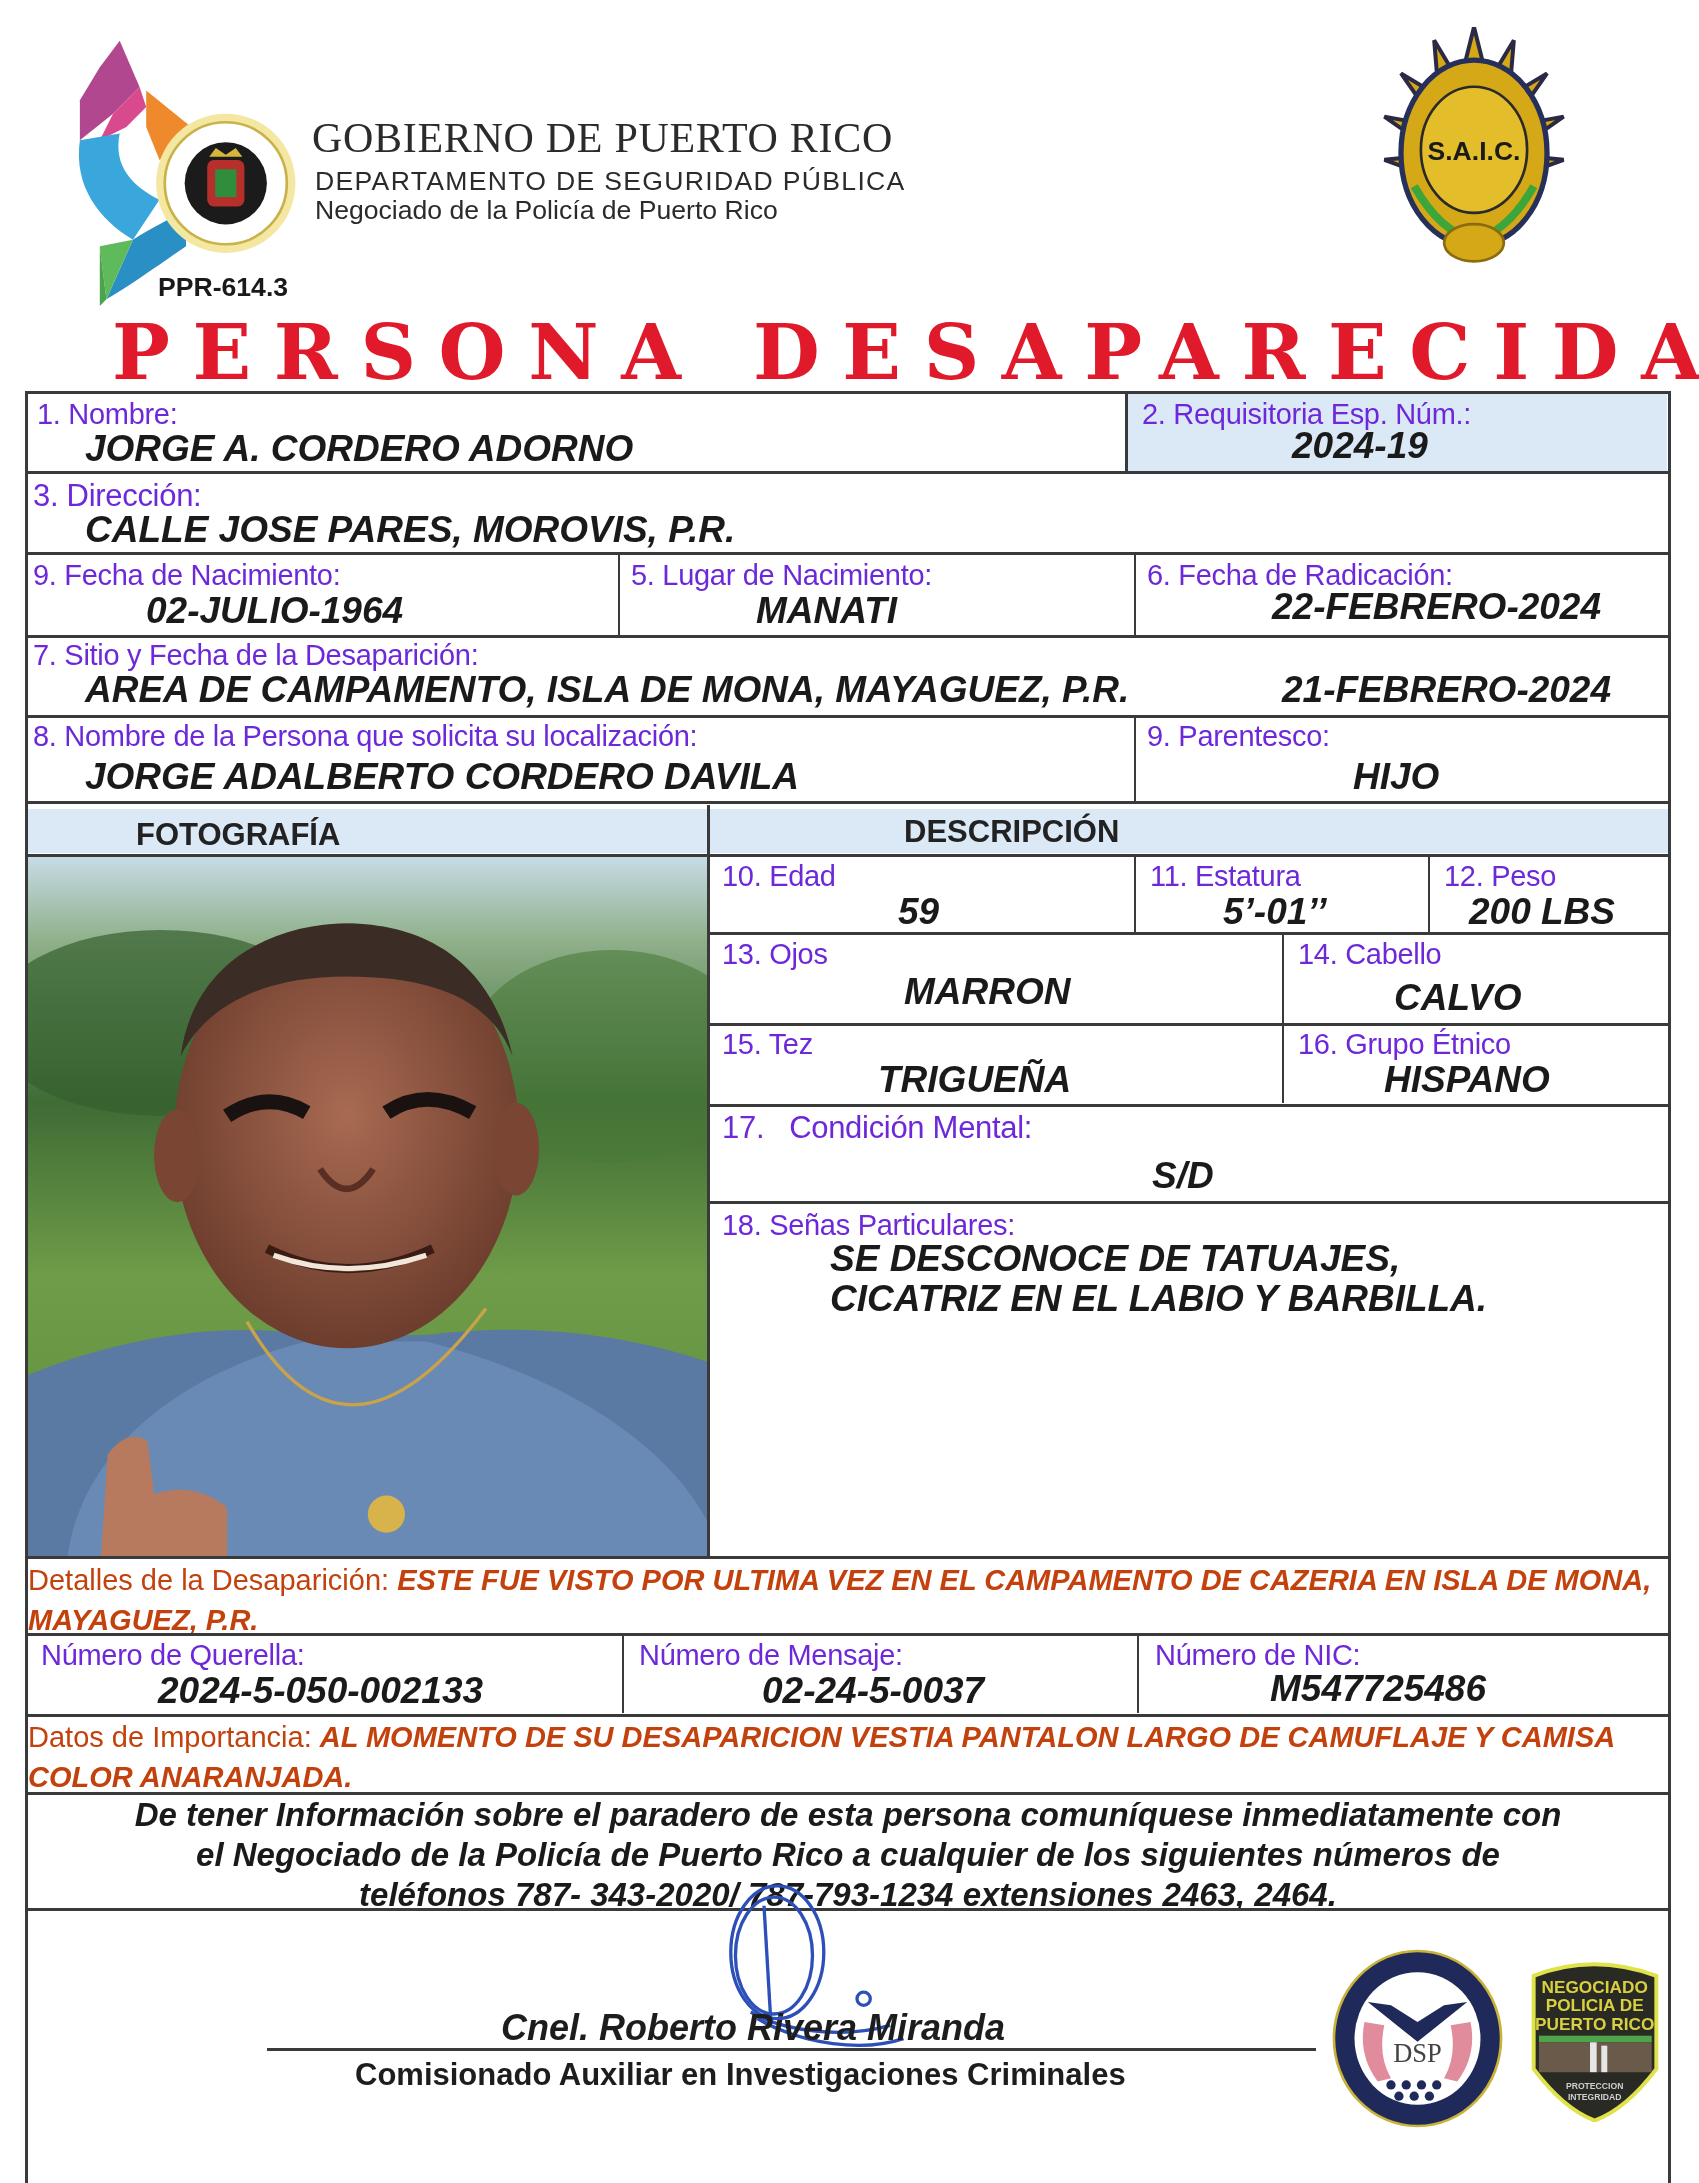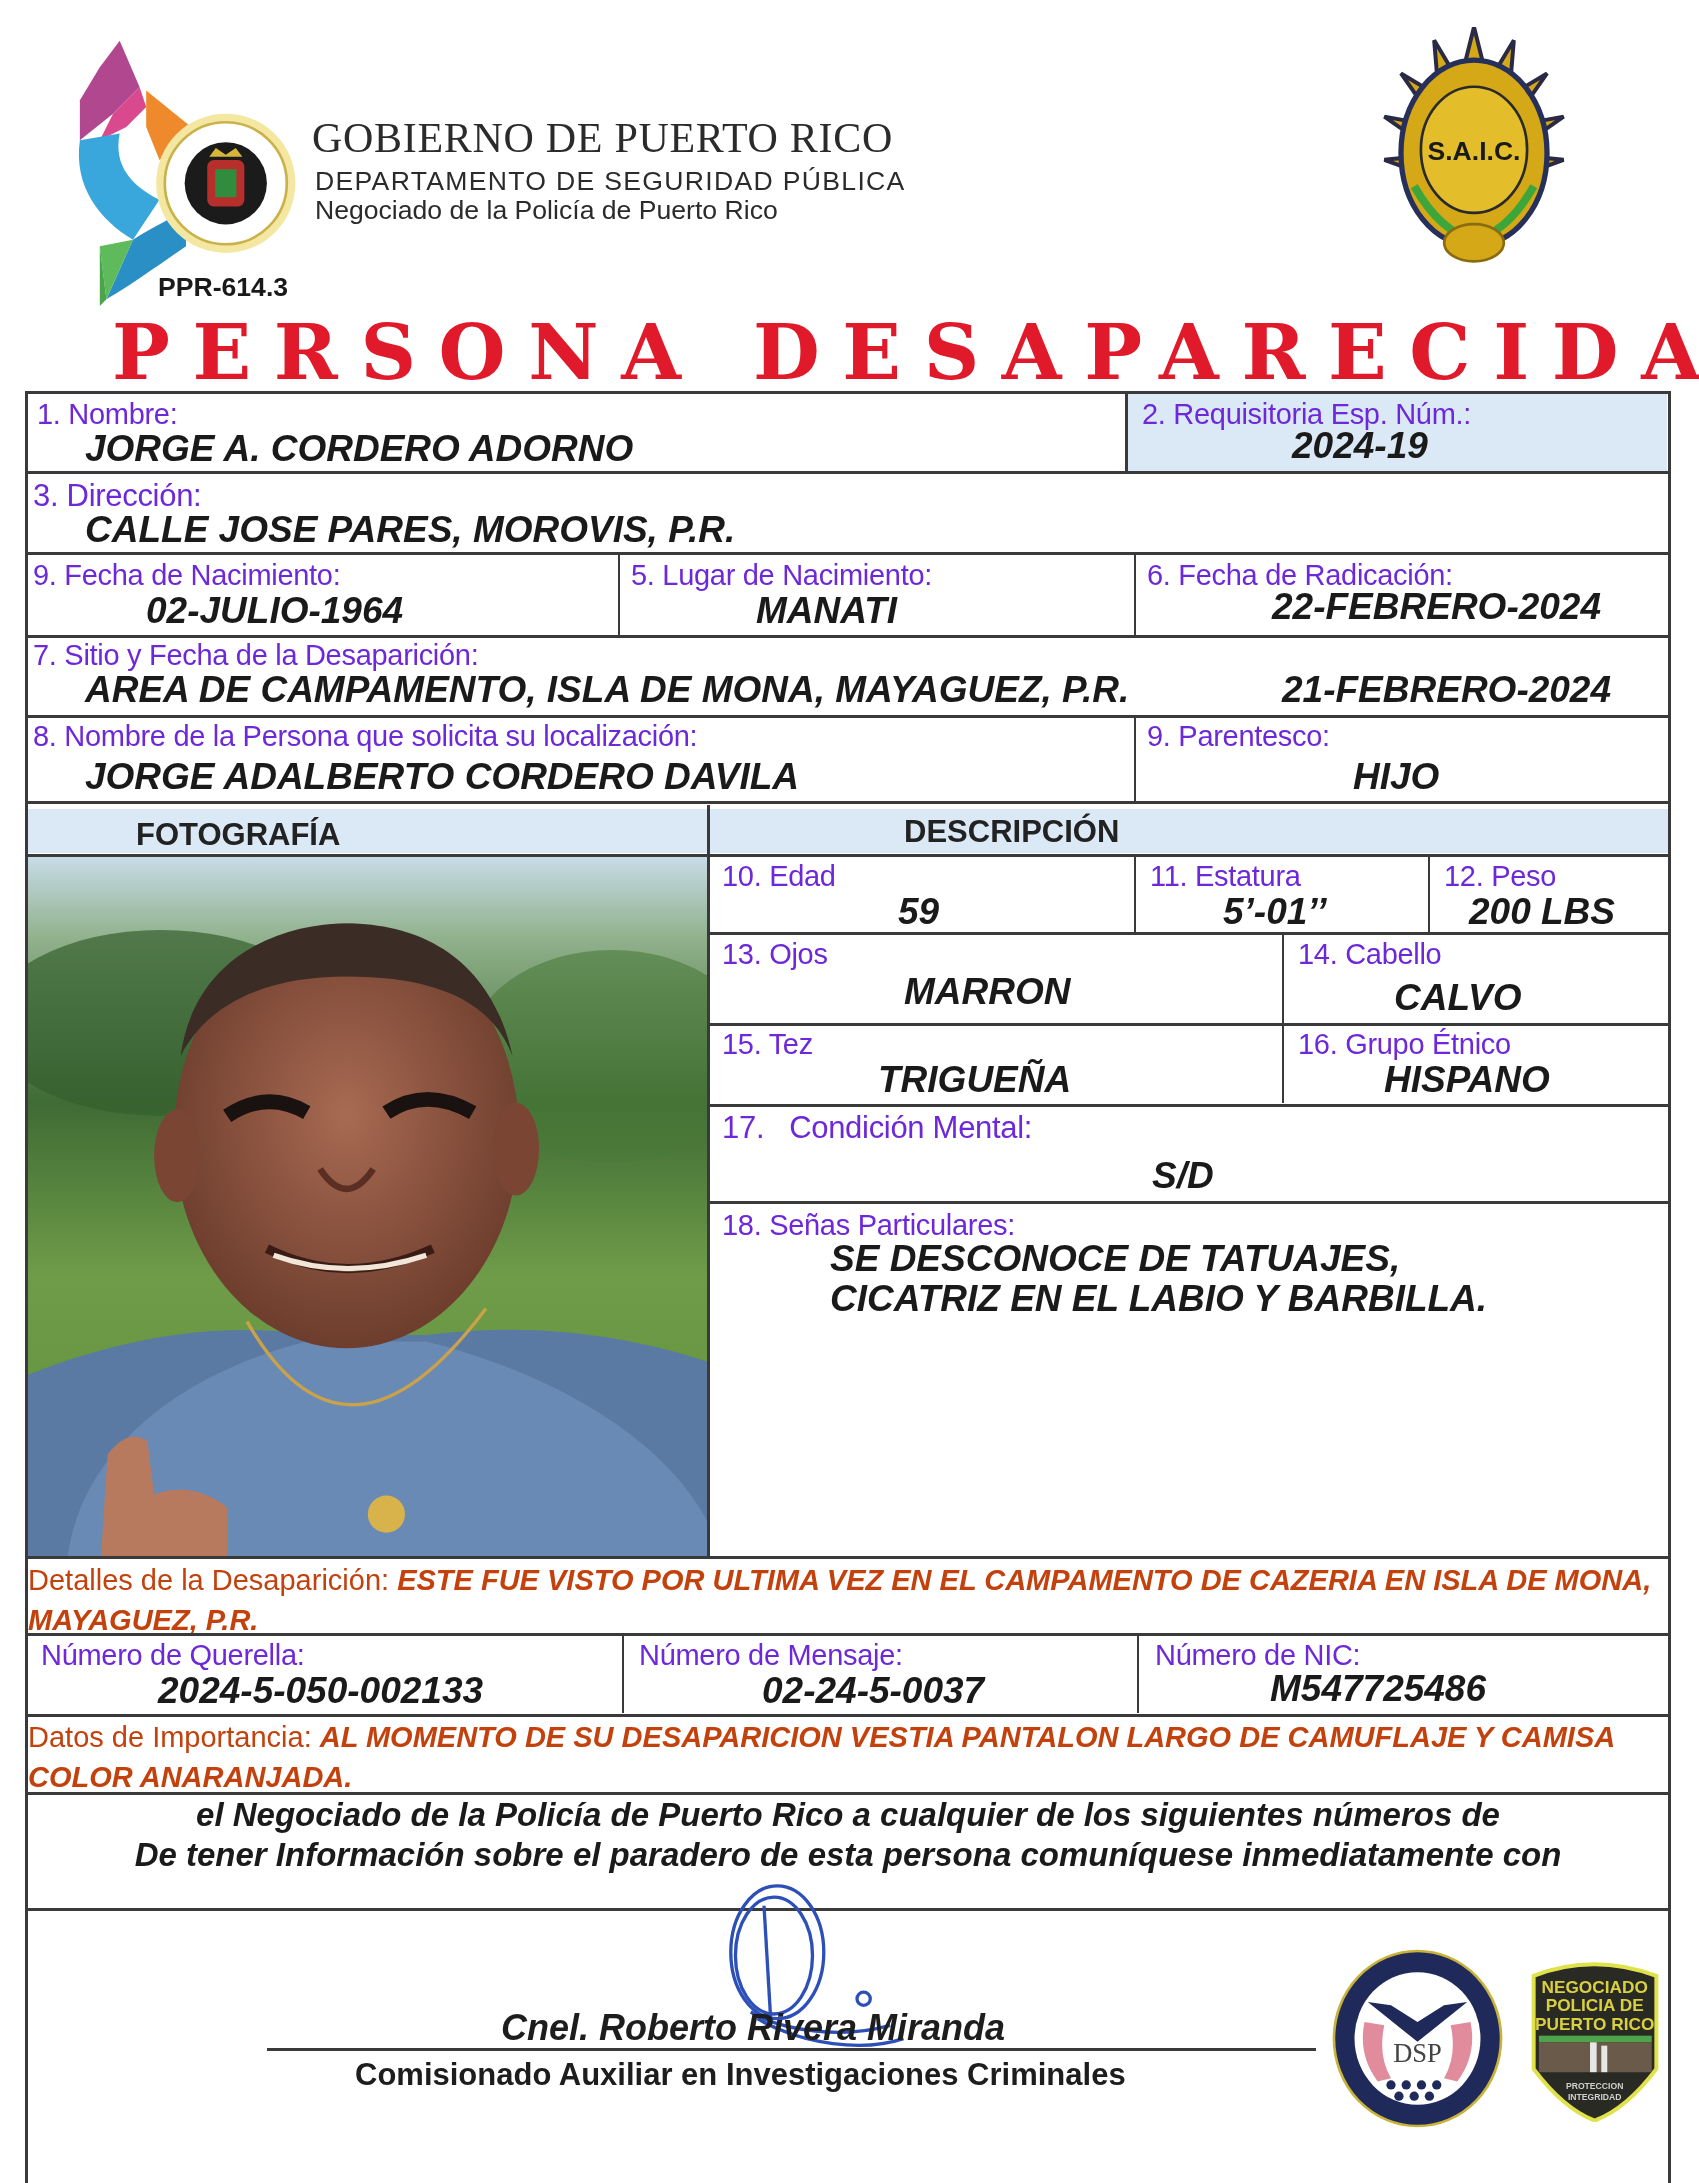--- a/index.html
+++ b/index.html
@@ -195,22 +195,23 @@
 <div class="abs val" style="left:1270px;top:1668px;">M547725486</div>
 <div class="line" style="left:25px;top:1714px;width:1645px;height:2.7px;"></div>
 
 <div class="abs para" style="left:28px;top:1717px;width:1633px;">
   <span>Datos de Importancia:</span>
   <b>AL MOMENTO DE SU DESAPARICION VESTIA PANTALON LARGO DE CAMUFLAJE Y CAMISA COLOR ANARANJADA.</b>
 </div>
 <div class="line" style="left:25px;top:1792px;width:1645px;height:2.7px;"></div>
 
 <div class="abs info" style="left:28px;top:1795px;width:1640px;">
+  <div>De tener Información sobre el paradero de esta persona comuníquese inmediatamente con</div>
   <div>el Negociado de la Policía de Puerto Rico a cualquier de los siguientes números de</div>
-  <div>De tener Información sobre el paradero de esta persona comuníquese inmediatamente con</div>
+  <div>teléfonos 787- 343-2020/ 787-793-1234 extensiones 2463, 2464.</div>
 </div>
 <div class="line" style="left:25px;top:1908px;width:1645px;height:2.7px;"></div>
 
 <div class="abs" style="left:671px;top:1879px;width:279px;height:193px;">
   <svg width="279" height="193" viewBox="0 0 420 290">
     <g fill="none" stroke="#2c4fb8" stroke-width="5">
       <ellipse cx="160" cy="110" rx="70" ry="100"></ellipse>
       <ellipse cx="155" cy="115" rx="58" ry="88"></ellipse>
       <path d="M140,40 L150,210"></path>
       <path d="M120,200 C170,230 260,240 330,220"></path>

